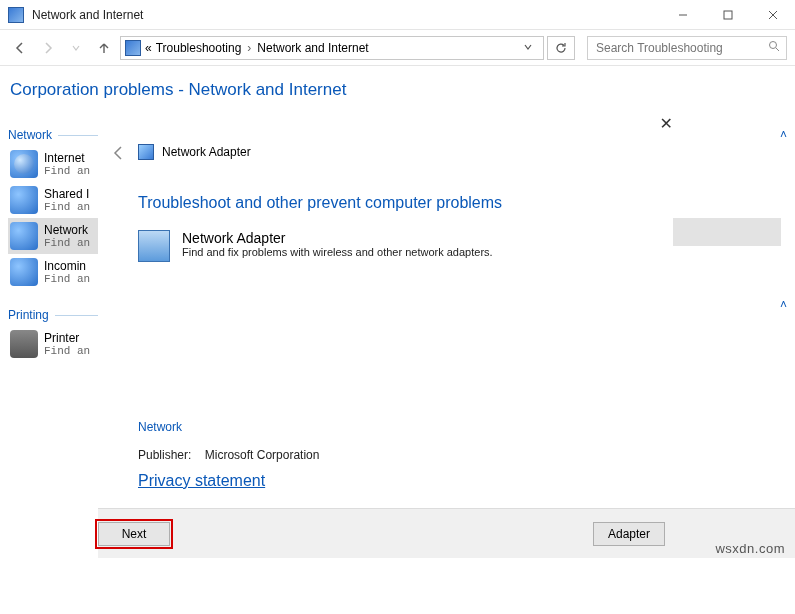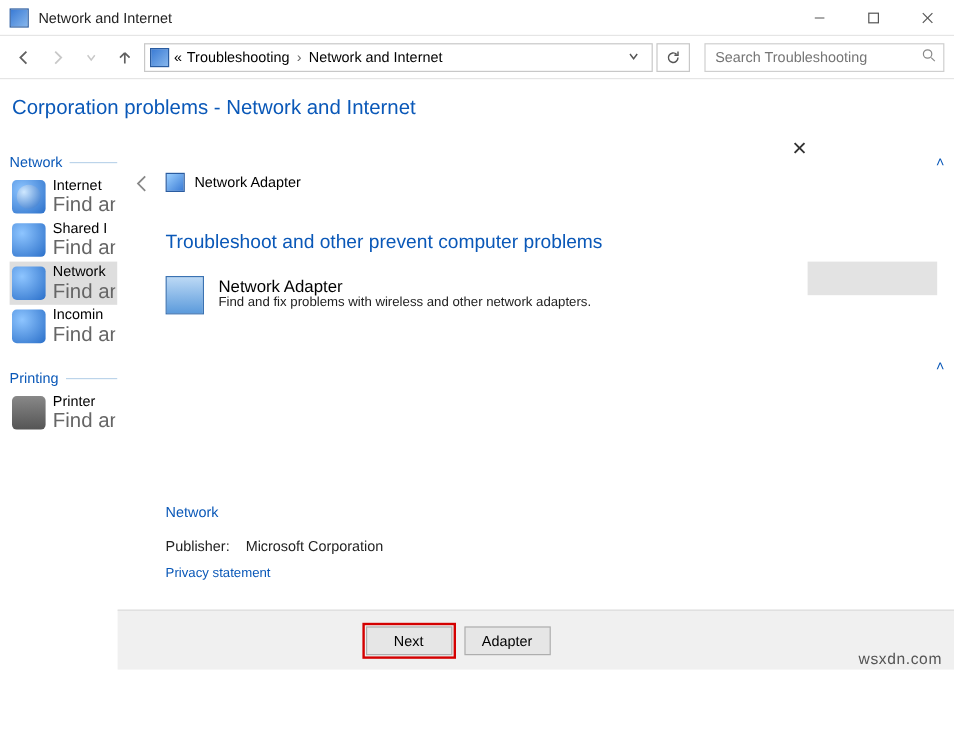--- a/index.html
+++ b/index.html
@@ -144,21 +144,21 @@
   .sb-icon.globe::after{
     content:""; position:absolute; inset:4px;
     border-radius:50%;
     background: radial-gradient(circle at 30% 30%, #cfe8ff, #2a6fc9);
   }
   .sb-icon.printer{
     background: linear-gradient(#888,#555);
   }
   .sb-text { overflow: hidden; }
   .sb-name { font-size: 12px; color:#000; }
-  .sb-desc { font-size: 17px; color:#666; }
+  .sb-desc { font-size: 11px; color:#666;font-family:Liberation Mono, monospace; }
 
   
   .wizard {
     position: absolute;
     left: 98px; top: 104px;
     right: 0; bottom: 52px;
     background: #fff;
   }
   .wiz-back {
     position: absolute; left: 12px; top: 40px;
@@ -208,32 +208,32 @@
   .wiz-advanced{
     position:absolute; left:40px; top:316px;
     color:#0a58b8; font-size:12px;
   }
   .wiz-pub{
     position:absolute; left:40px; top:344px;
     font-size:12px; color:#222;
   }
   .wiz-privacy{
     position:absolute; left:40px; top:368px;
-    color:#0a58b8; font-size:11px;
+    color:#0a58b8; font-size:16px;text-decoration:underline;
   }
   
   .btnbar{
     position:absolute;
     left:98px; right:0; bottom:56px;
     height: 50px;
     background:#f0f0f0;
     border-top:1px solid #dcdcdc;
     display:flex;
     align-items:center;
-    justify-content:center;
+    justify-content:space-between;
     padding-right:130px;
     gap:10px;
   }
   .wbtn{
     min-width:72px; height:24px;
     background:#e6e6e6;
     border:1px solid #aeaeae;
     font:inherit;
     padding:0 12px;
   }

